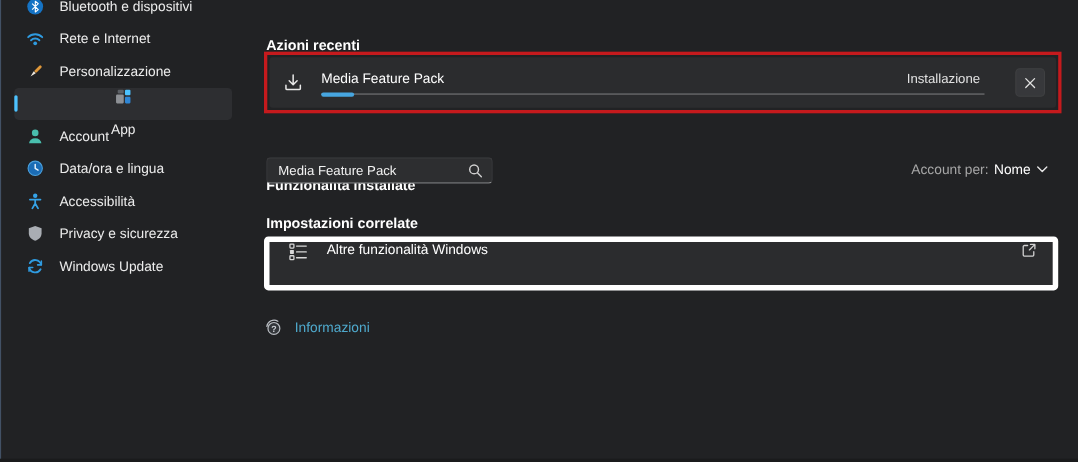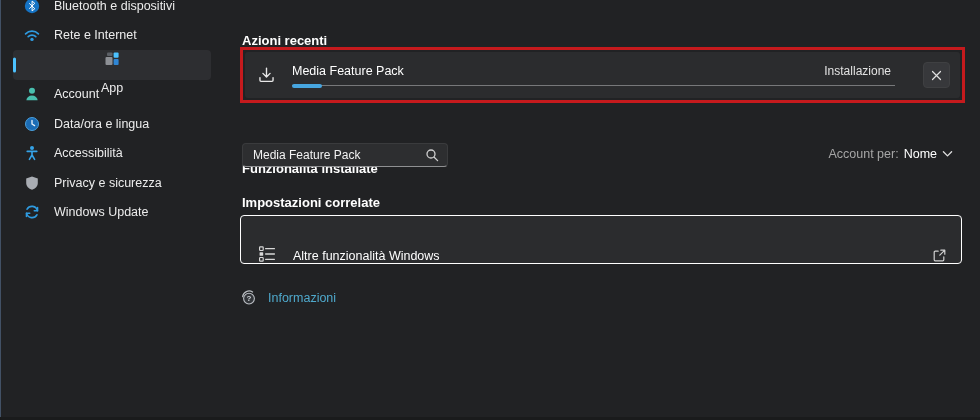--- a/index.html
+++ b/index.html
@@ -46,21 +46,21 @@
   .search-box{position:absolute;left:2px;top:143px;width:206px;height:24px;background:#2d2e30;
     border:1px solid #3a3b3d;border-bottom:1px solid #8f9092;border-radius:4px;
     display:flex;align-items:center;padding:0 8px 0 10px;}
   .search-box input{flex:1;background:transparent;border:none;outline:none;color:#f2f2f2;
     font-size:12px;padding:0;}
   .sort-ctl{position:absolute;right:12px;top:147px;display:flex;align-items:center;gap:5px;cursor:pointer;}
   .sort-label{font-size:12.5px;color:var(--txt2);}
   .sort-value{font-size:12.5px;color:#fff;}
 
   .related-card{position:absolute;left:0;top:215px;width:722px;height:49px;background:var(--card);
-    border:1px solid #ffffff;border-radius:4px;display:flex;align-items:flex-end;
+    border:5px solid #ffffff;border-radius:4px;display:flex;align-items:flex-start;
     padding:0 14px 0 17px;gap:17px;cursor:pointer;}
   .related-label{font-size:12.5px;color:#fff;flex:1;}
 
   .info-row{position:absolute;left:0;top:289px;display:flex;align-items:center;gap:11px;}
   .info-link{font-size:12.5px;color:var(--link);cursor:pointer;}
 </style>
 </head>
 <body>
 
 <div class="win-left-edge"></div>
@@ -81,20 +81,31 @@
     <span class="nav-icon">
       <svg width="16" height="16" viewBox="0 0 16 16">
           <path d="M1.6 6.8 A9 9 0 0 1 14.4 6.8" stroke="#2f9be0" stroke-width="1.7" fill="none" stroke-linecap="round"></path>
           <path d="M4.2 9.6 A5.4 5.4 0 0 1 11.8 9.6" stroke="#2f9be0" stroke-width="1.7" fill="none" stroke-linecap="round"></path>
           <circle cx="8" cy="12.4" r="1.7" fill="#2f9be0"></circle>
         </svg>
     </span>
     <span class="nav-label">Rete e Internet</span>
   </div>
 
+  <div class="nav-item">
+    <span class="nav-icon">
+      <svg width="16" height="16" viewBox="0 0 16 16">
+          <g transform="rotate(45 8 8)">
+            <rect x="6.9" y="0.5" width="2.6" height="8" rx="1.1" fill="#e0983a"></rect>
+            <path d="M6.9 8.8 h2.6 L8.2 14.2 Z" fill="#f0e9df"></path>
+          </g>
+        </svg>
+    </span>
+    <span class="nav-label">Personalizzazione</span>
+  </div>
 
   <div class="nav-item selected">
     <span class="nav-pill"></span>
     <span class="nav-icon">
       <svg width="16" height="16" viewBox="0 0 16 16">
           <rect x="1.5" y="6" width="7" height="8" rx="1" fill="#8d9095"></rect>
           <rect x="9.6" y="1.5" width="5" height="5.2" rx="1" fill="#4cc2ff"></rect>
           <rect x="9.6" y="8" width="5" height="6" rx="1" fill="#2f86d5"></rect>
           <rect x="3" y="1.5" width="5.5" height="3.5" rx="1" fill="#5c6066"></rect>
         </svg>

